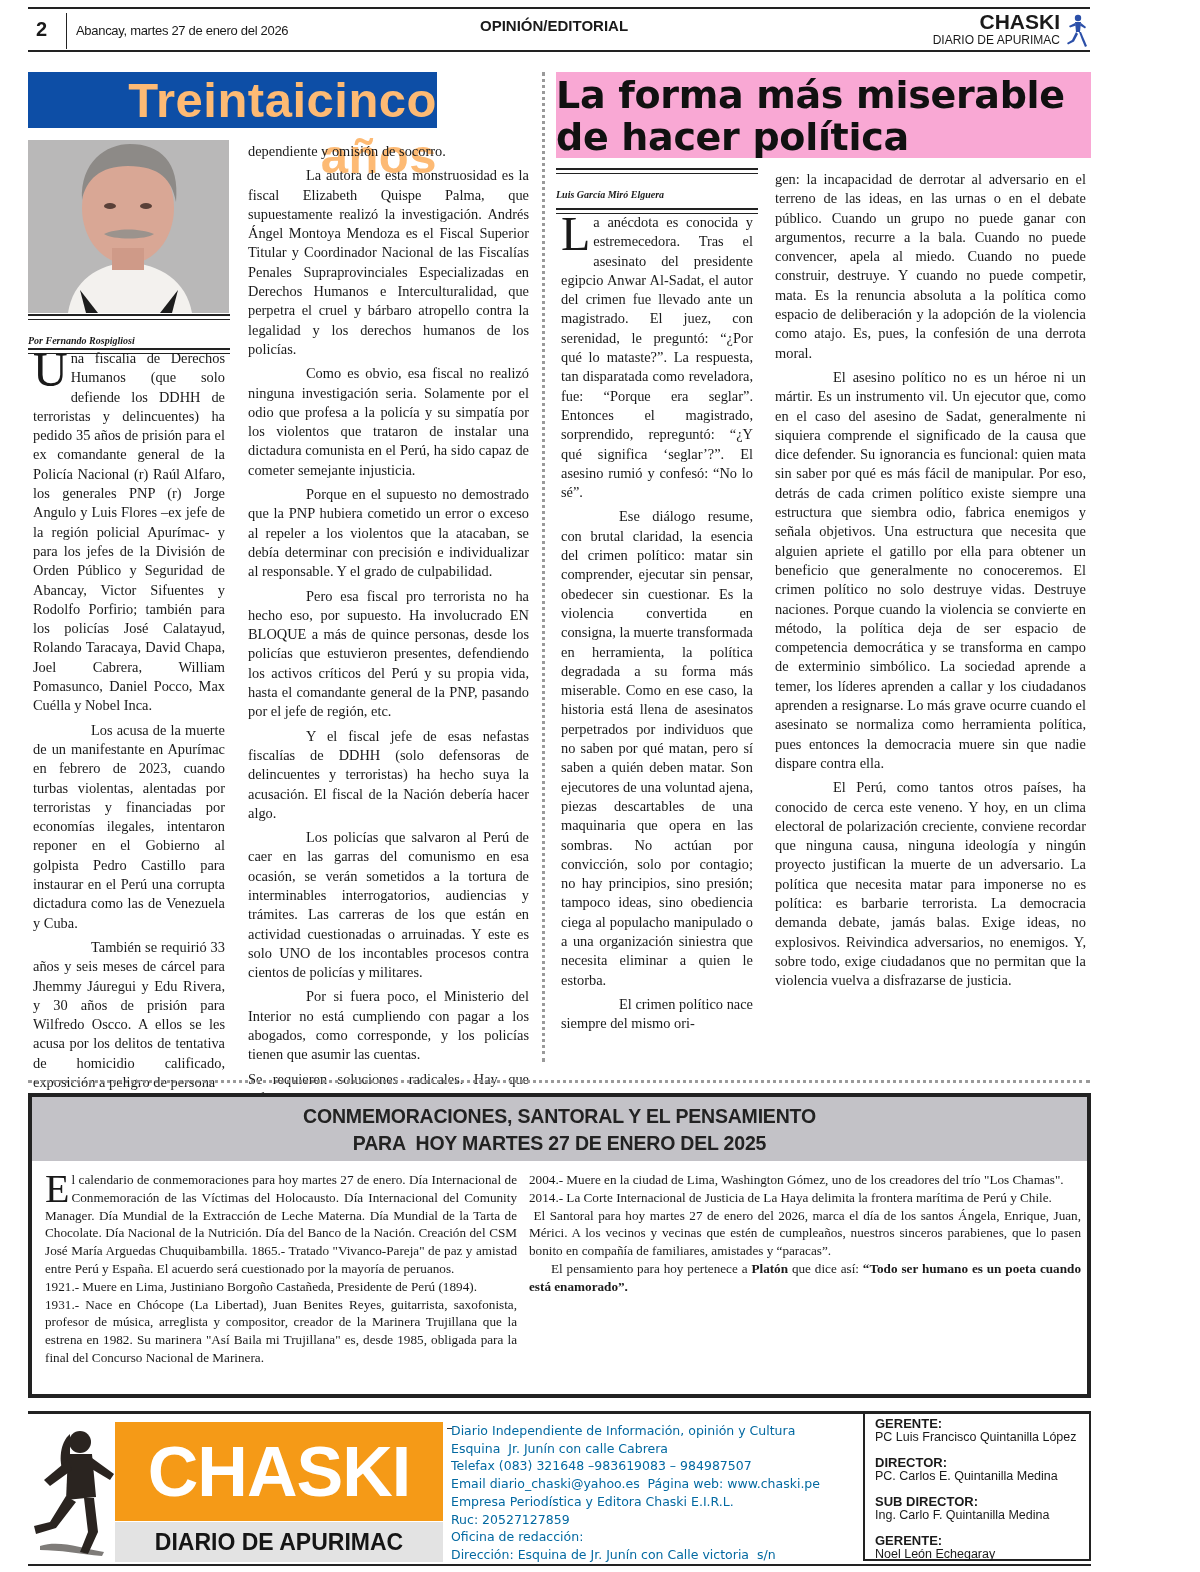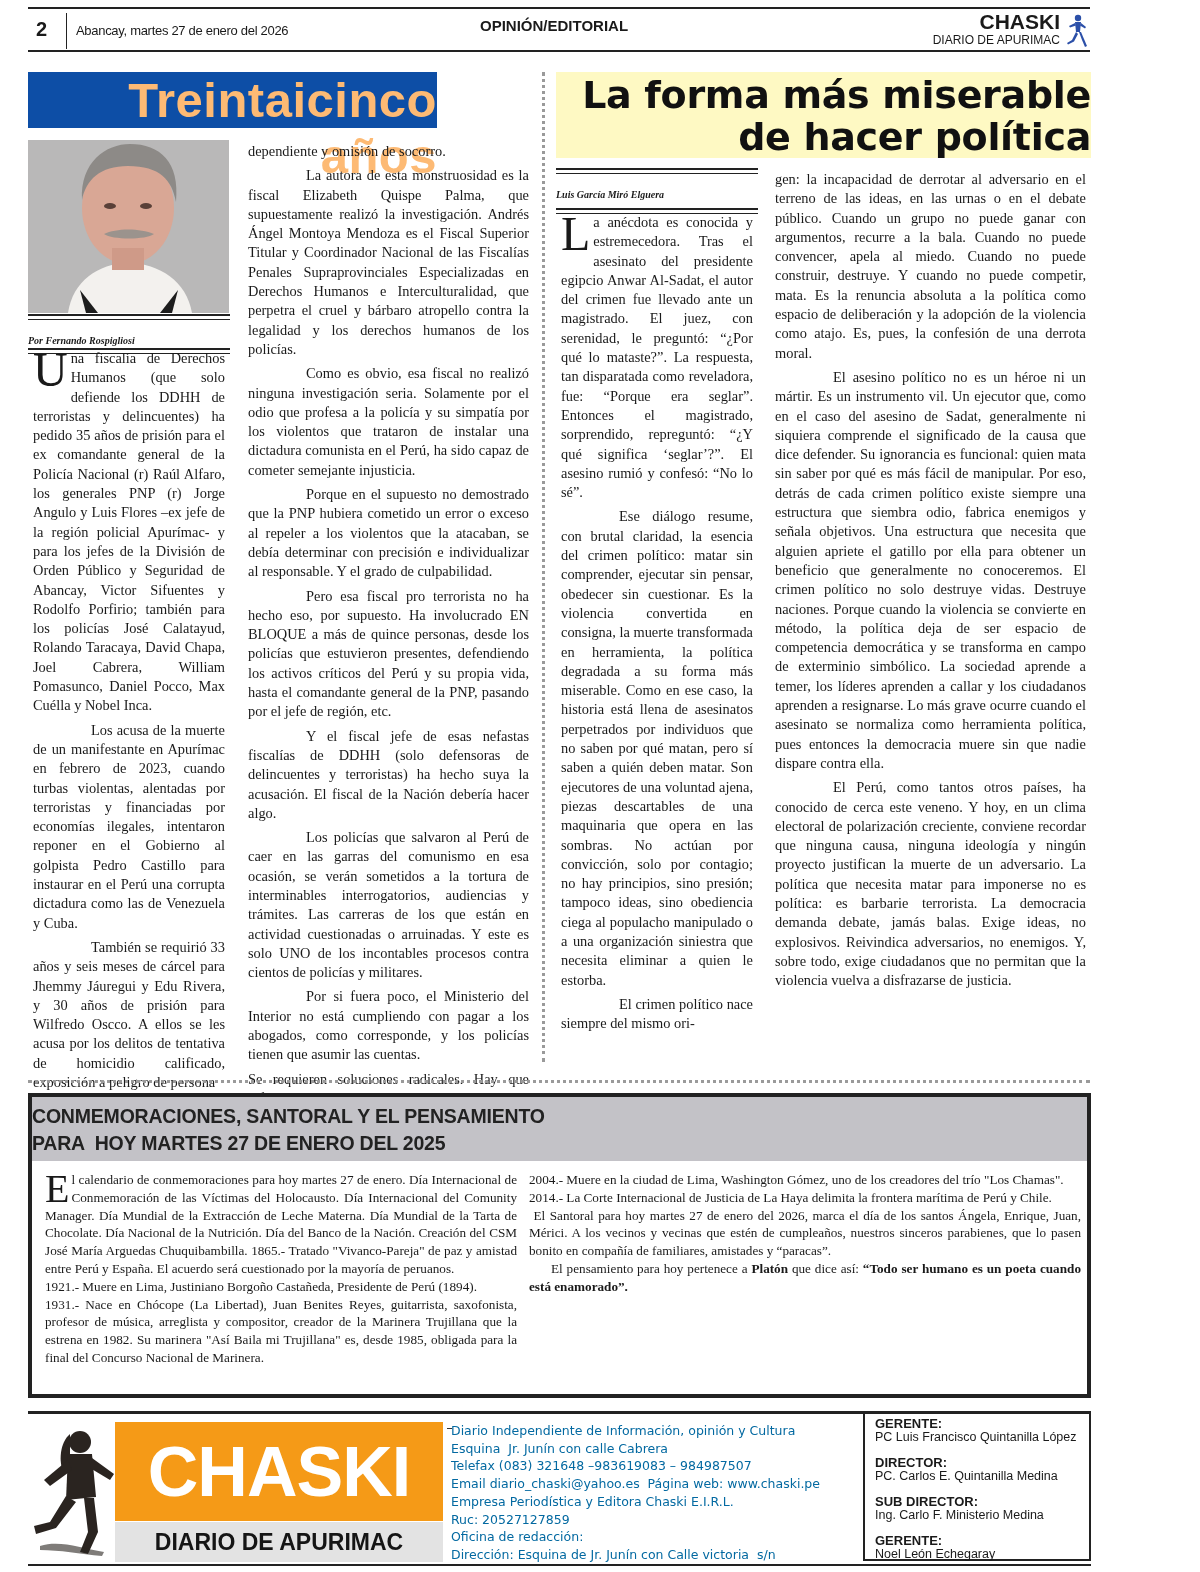--- a/index.html
+++ b/index.html
@@ -16,22 +16,22 @@
   .hdr .brand { position: absolute; right: 30px; top: 2px; text-align: right; font-family: "Liberation Sans", sans-serif; }
   .hdr .brand .b1 { font: bold 21px "Liberation Sans", sans-serif; line-height: 22px; }
   .hdr .brand .b2 { font: 12px "Liberation Sans", sans-serif; line-height: 14px; }
   .hdr .runner { position: absolute; right: 2px; top: 4px; width: 24px; height: 36px; }
 
   
   .dotsep { position: absolute; left: 542px; top: 72px; width: 0; height: 990px;
             border-left: 3px dotted #9a9a9a; }
   .t1 { position: absolute; left: 28px; top: 72px; width: 409px; height: 56px; background: #0d4ea6;
         color: #fdba74; font: bold 49px "Liberation Sans", sans-serif; text-align: right; line-height: 56px; letter-spacing: 0.5px; }
-  .t2 { position: absolute; left: 556px; top: 72px; width: 535px; height: 86px; background: #fef9c3;
-        color: #111; font: bold 38px "DejaVu Sans", sans-serif; text-align: right; line-height: 42px; padding-top: 2px; letter-spacing: -0.3px; }
+  .t2 { position: absolute; left: 556px; top: 72px; width: 535px; height: 86px; background: #f9a8d4;
+        color: #111; font: bold 38px "DejaVu Sans", sans-serif; text-align: left; line-height: 42px; padding-top: 2px; letter-spacing: -0.3px; }
 
   .photo { position: absolute; left: 28px; top: 140px; width: 201px; height: 173px; background: #bdbcbc; overflow: hidden; }
 
   .byline { position: absolute; font: italic bold 10px "Liberation Serif", serif; }
   .byline .ln { height: 6px; border-top: 2px solid #222; border-bottom: 1px solid #222; }
   .byline .txt { padding: 3px 0 2px 0; margin-top: 12px; }
 
   .col { position: absolute; font-size: 14.4px; line-height: 19.3px; text-align: justify; hyphens: none; }
   .col p { margin: 5px; }
   .col p.ind { text-indent: 58px; }
@@ -40,21 +40,21 @@
   .c1 { left: 28px; top: 344px; width: 202px; }
   .c2 { left: 243px; top: 137px; width: 291px; }
   .c3 { left: 556px; top: 208px; width: 202px; }
   .c4 { left: 770px; top: 165px; width: 321px; }
 
   .dotrule { position: absolute; left: 28px; top: 1080px; width: 1062px; border-top: 3px dotted #9a9a9a; }
 
   
   .box { position: absolute; left: 28px; top: 1093px; width: 1063px; height: 305px;
          border: 4px solid #222; border-bottom-width: 4px; }
-  .box .bhead { background: #c3c2c7; height: 64px; padding-top: 6px;
+  .box .bhead { background: #c3c2c7; height: 64px; text-align: center; padding-top: 6px;
                 font: bold 19.5px "Liberation Sans", sans-serif; line-height: 27px; color: #222; letter-spacing: -0.2px; }
   .box .bcol { position: absolute; top: 74px; font-size: 13.2px; line-height: 17.8px; text-align: justify; }
   .box .bl { left: 13px; width: 472px; }
   .box .br { left: 497px; width: 552px; }
   .box .bcol p { margin: 0; }
   .box .drop2 { float: left; font-size: 40px; line-height: 32px; padding: 2px 2px 0 0; }
 
   
   .foot { position: absolute; left: 28px; top: 1411px; width: 1063px; height: 155px;
           border-top: 3px solid #222; border-bottom: 2px solid #222; }
@@ -204,17 +204,17 @@
     <div>Oficina de redacción:</div>
     <div style="white-space:pre">Dirección: Esquina de Jr. Junín con Calle victoria  s/n</div>
   </div>
 
   <div class="staff">
     <div class="role">GERENTE:</div>
     <div class="nm">PC Luis Francisco Quintanilla López</div>
     <div class="role">DIRECTOR:</div>
     <div class="nm">PC. Carlos E. Quintanilla Medina</div>
     <div class="role">SUB DIRECTOR:</div>
-    <div class="nm">Ing. Carlo F. Ministerio Medina</div>
+    <div class="nm">Ing. Carlo F. Quintanilla Medina</div>
     <div class="role">GERENTE:</div>
     <div class="nm">Noel León Echegaray</div>
   </div>
 </div>
 
 </body></html>

